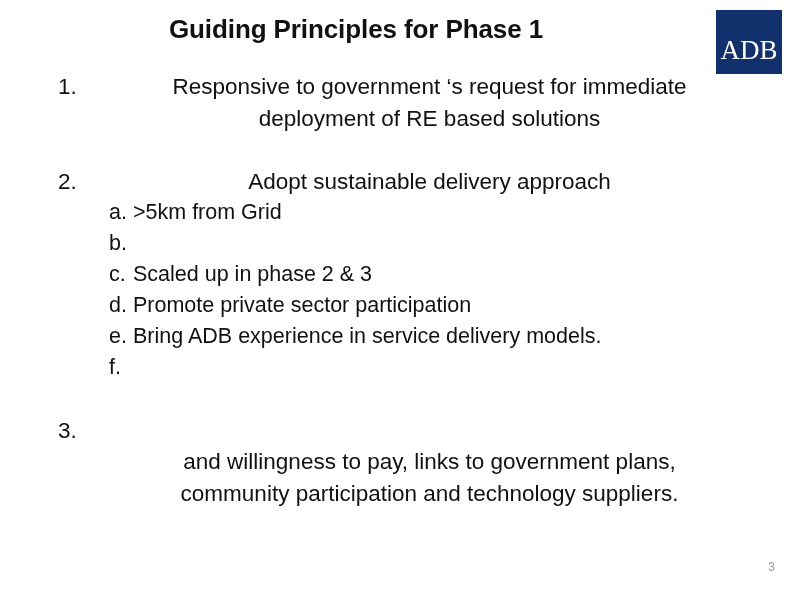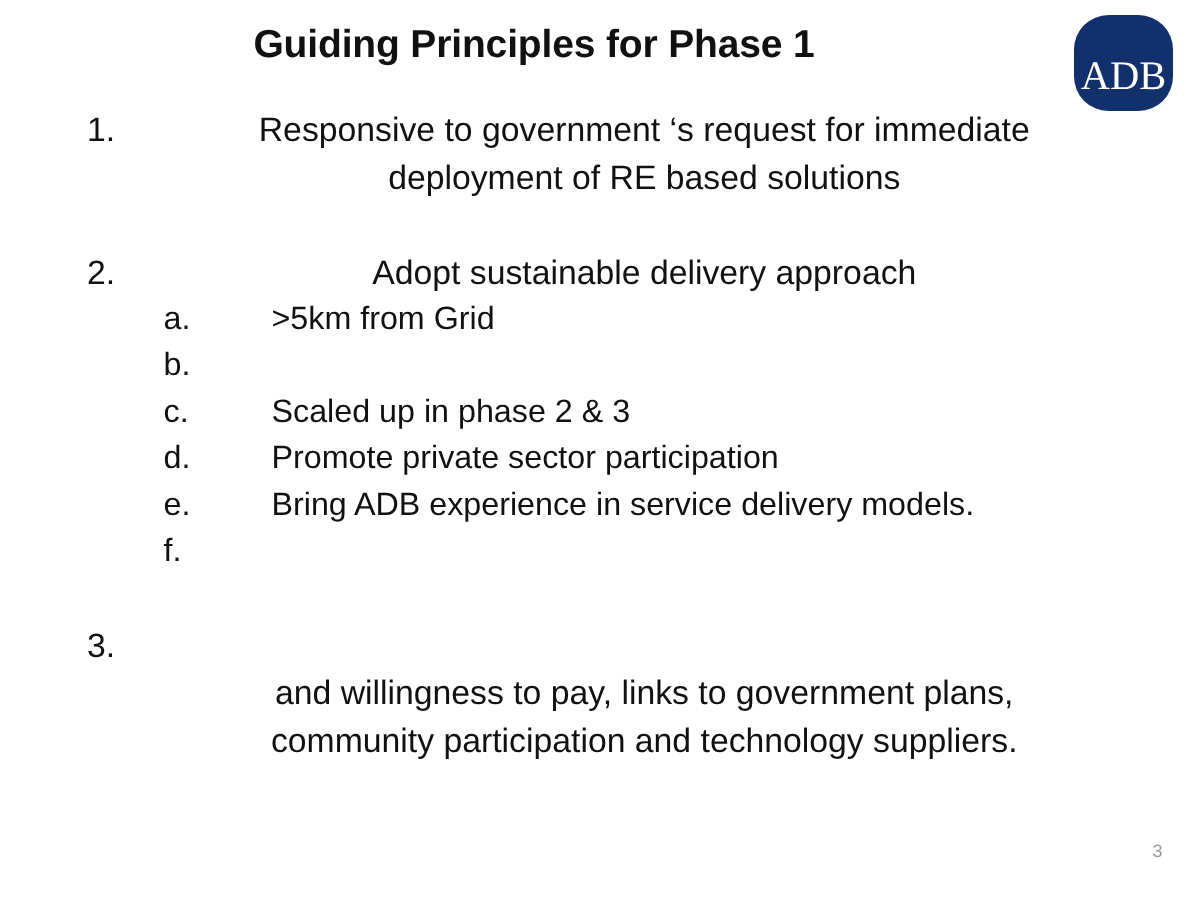--- a/index.html
+++ b/index.html
@@ -21,21 +21,20 @@
   #adb-logo {
     position: absolute;
     left: 716px;
     top: 10px;
     width: 66px;
     height: 64px;
     background: #12306b;
     display: flex;
     align-items: flex-end;
     justify-content: center;
-    border-radius: 23px;
   }
   #adb-logo-text {
     font-family: "Liberation Serif", serif;
     color: #ffffff;
     font-size: 27px;
     line-height: 1;
     letter-spacing: 0px;
     padding-bottom: 10px;
     user-select: none;
   }
@@ -90,21 +89,20 @@
     color: #111111;
     padding-left: 51px;
   }
   .sub-marker {
     flex: 0 0 auto;
     width: 24px;
     text-align: left;
   }
   .sub-text {
     flex: 1 1 auto;
-    margin-left: 48px;
   }
   
   #slide-number {
     position: absolute;
     right: 25px;
     bottom: 26px;
     font-size: 12px;
     color: #9a9a9a;
   }
 </style>

